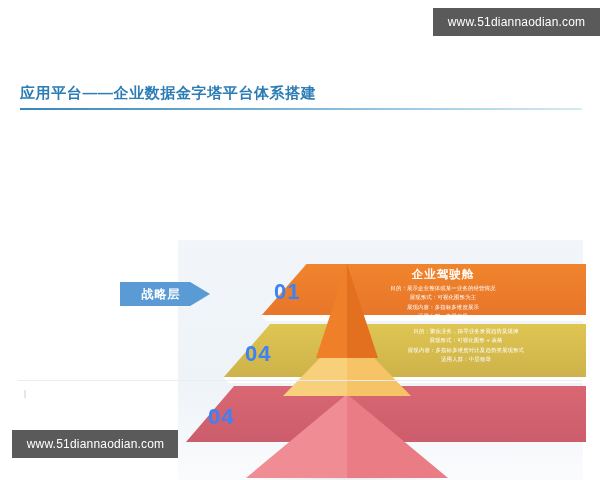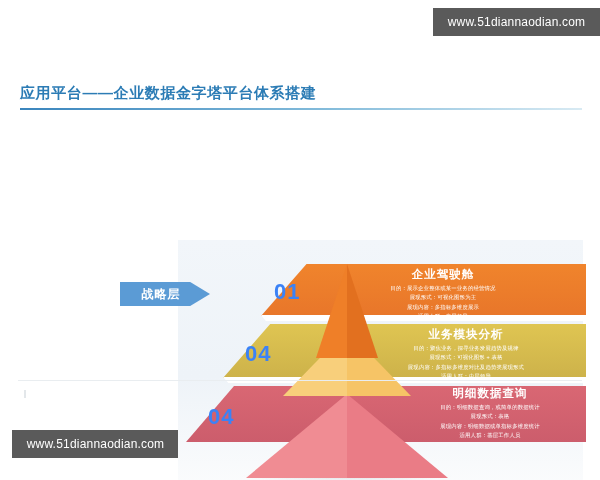--- a/index.html
+++ b/index.html
@@ -300,31 +300,23 @@
 
   <div class="tier-text" id="text-tier1">
     <div class="tier-heading">企业驾驶舱</div>
     <div class="tier-line">目的：展示企业整体或某一业务的经营情况</div>
     <div class="tier-line">展现形式：可视化图形为主</div>
     <div class="tier-line">展现内容：多指标多维度展示</div>
     <div class="tier-line">适用人群：高层领导</div>
   </div>
 
   <div class="tier-text" id="text-tier2">
-    <div class="tier-heading">业务模块分析</div>
     <div class="tier-line">目的：聚焦业务，探寻业务发展趋势及规律</div>
     <div class="tier-line">展现形式：可视化图形 + 表格</div>
     <div class="tier-line">展现内容：多指标多维度对比及趋势类展现形式</div>
     <div class="tier-line">适用人群：中层领导</div>
   </div>
 
-  <div class="tier-text" id="text-tier3">
-    <div class="tier-heading">明细数据查询</div>
-    <div class="tier-line">目的：明细数据查询，或简单的数据统计</div>
-    <div class="tier-line">展现形式：表格</div>
-    <div class="tier-line">展现内容：明细数据或单指标多维度统计</div>
-    <div class="tier-line">适用人群：基层工作人员</div>
-  </div>
 
 </div>
 
 <div id="footer-rule"></div>
 <div id="footer-tick"></div>
 
 </body></html>

